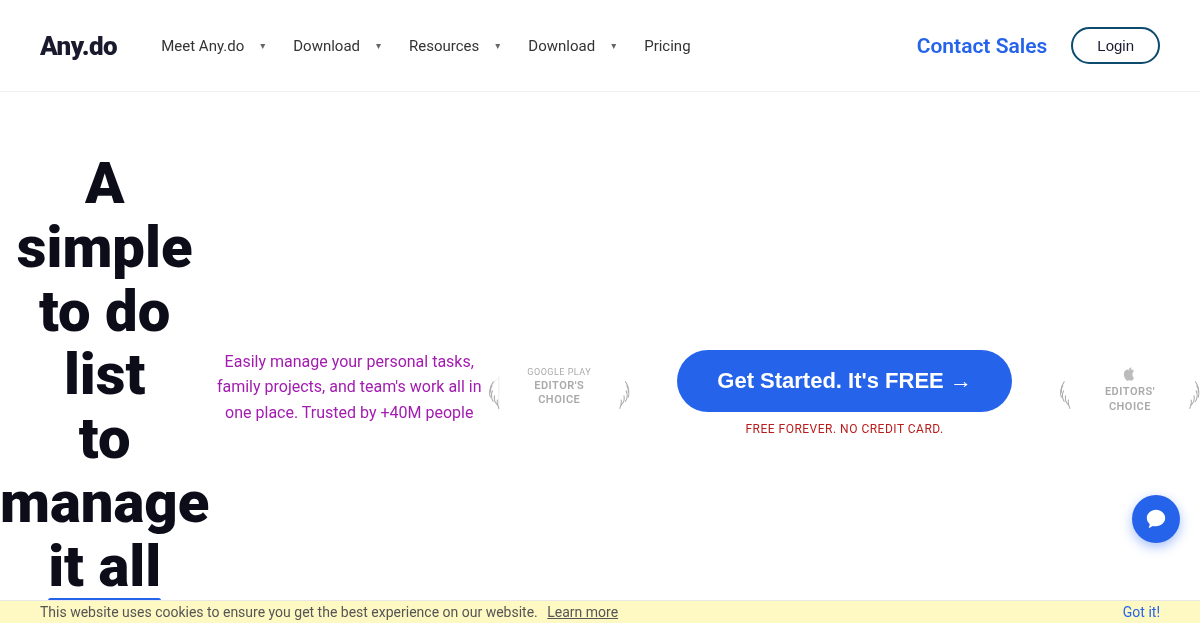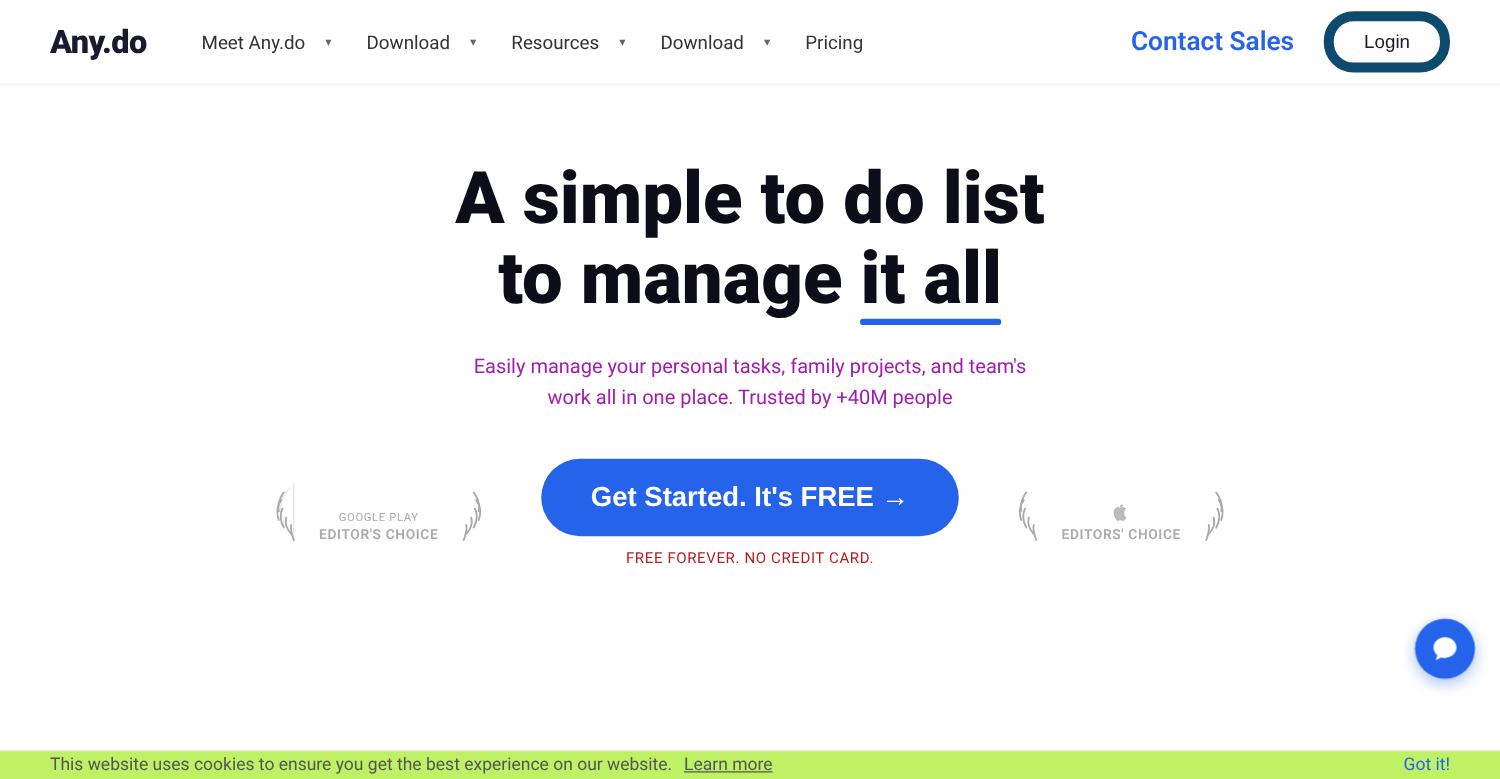--- a/index.html
+++ b/index.html
@@ -11,21 +11,21 @@
       height: 623px;
       overflow: hidden;
       position: relative;
     }
 
     
     header {
       display: flex;
       align-items: center;
       padding: 0 40px;
-      height: 68px;
+      height: 92px;
       border-bottom: 1px solid #f0f0f0;
     }
     .logo {
       font-size: 26px;
       font-weight: 900;
       color: #1a1a2e;
       margin-right: 32px;
       white-space: nowrap;
       letter-spacing: -0.5px;
     }
@@ -61,29 +61,28 @@
       font-weight: 600;
       cursor: pointer;
       padding: 8px 12px;
     }
     .login-btn {
       font-size: 15px;
       color: #1a1a2e;
       font-weight: 500;
       cursor: pointer;
       padding: 8px 24px;
-      border: 8px solid #0c4a6e;
+      border: 2px solid #0c4a6e;
       border-radius: 24px;
       background: transparent;
     }
 
     
     main {
       display: flex;
-      flex-direction: column;
       align-items: center;
       padding-top: 60px;
     }
     .hero-title {
       font-size: 58px;
       font-weight: 900;
       text-align: center;
       line-height: 1.1;
       color: #0d0d1a;
       max-width: 700px;
@@ -111,22 +110,22 @@
       max-width: 480px;
     }
     .cta-area {
       display: flex;
       align-items: center;
       gap: 48px;
       margin-top: 36px;
     }
     .badge-area {
       display: flex;
-      align-items: flex-end;
-      gap: 6px;
+      align-items: flex-start;
+      gap: 17px;
       color: #aaa;
     }
     .badge-text {
       text-align: center;
       font-size: 11px;
       color: #aaa;
       font-weight: 600;
       text-transform: uppercase;
       letter-spacing: 0.5px;
       line-height: 1.3;
@@ -180,21 +179,21 @@
       font-size: 20px;
       box-shadow: 0 4px 12px rgba(37,99,235,0.4);
     }
 
     
     .cookie-bar {
       position: fixed;
       bottom: 0;
       left: 0;
       right: 0;
-      background: #bef264;
+      background: #fef9c3;
       border-top: 1px solid #e8e8e8;
       padding: 3px 40px;
       display: flex;
       align-items: center;
       justify-content: space-between;
       font-size: 14px;
       color: #555;
     }
     .cookie-bar .learn-more {
       color: #555;

